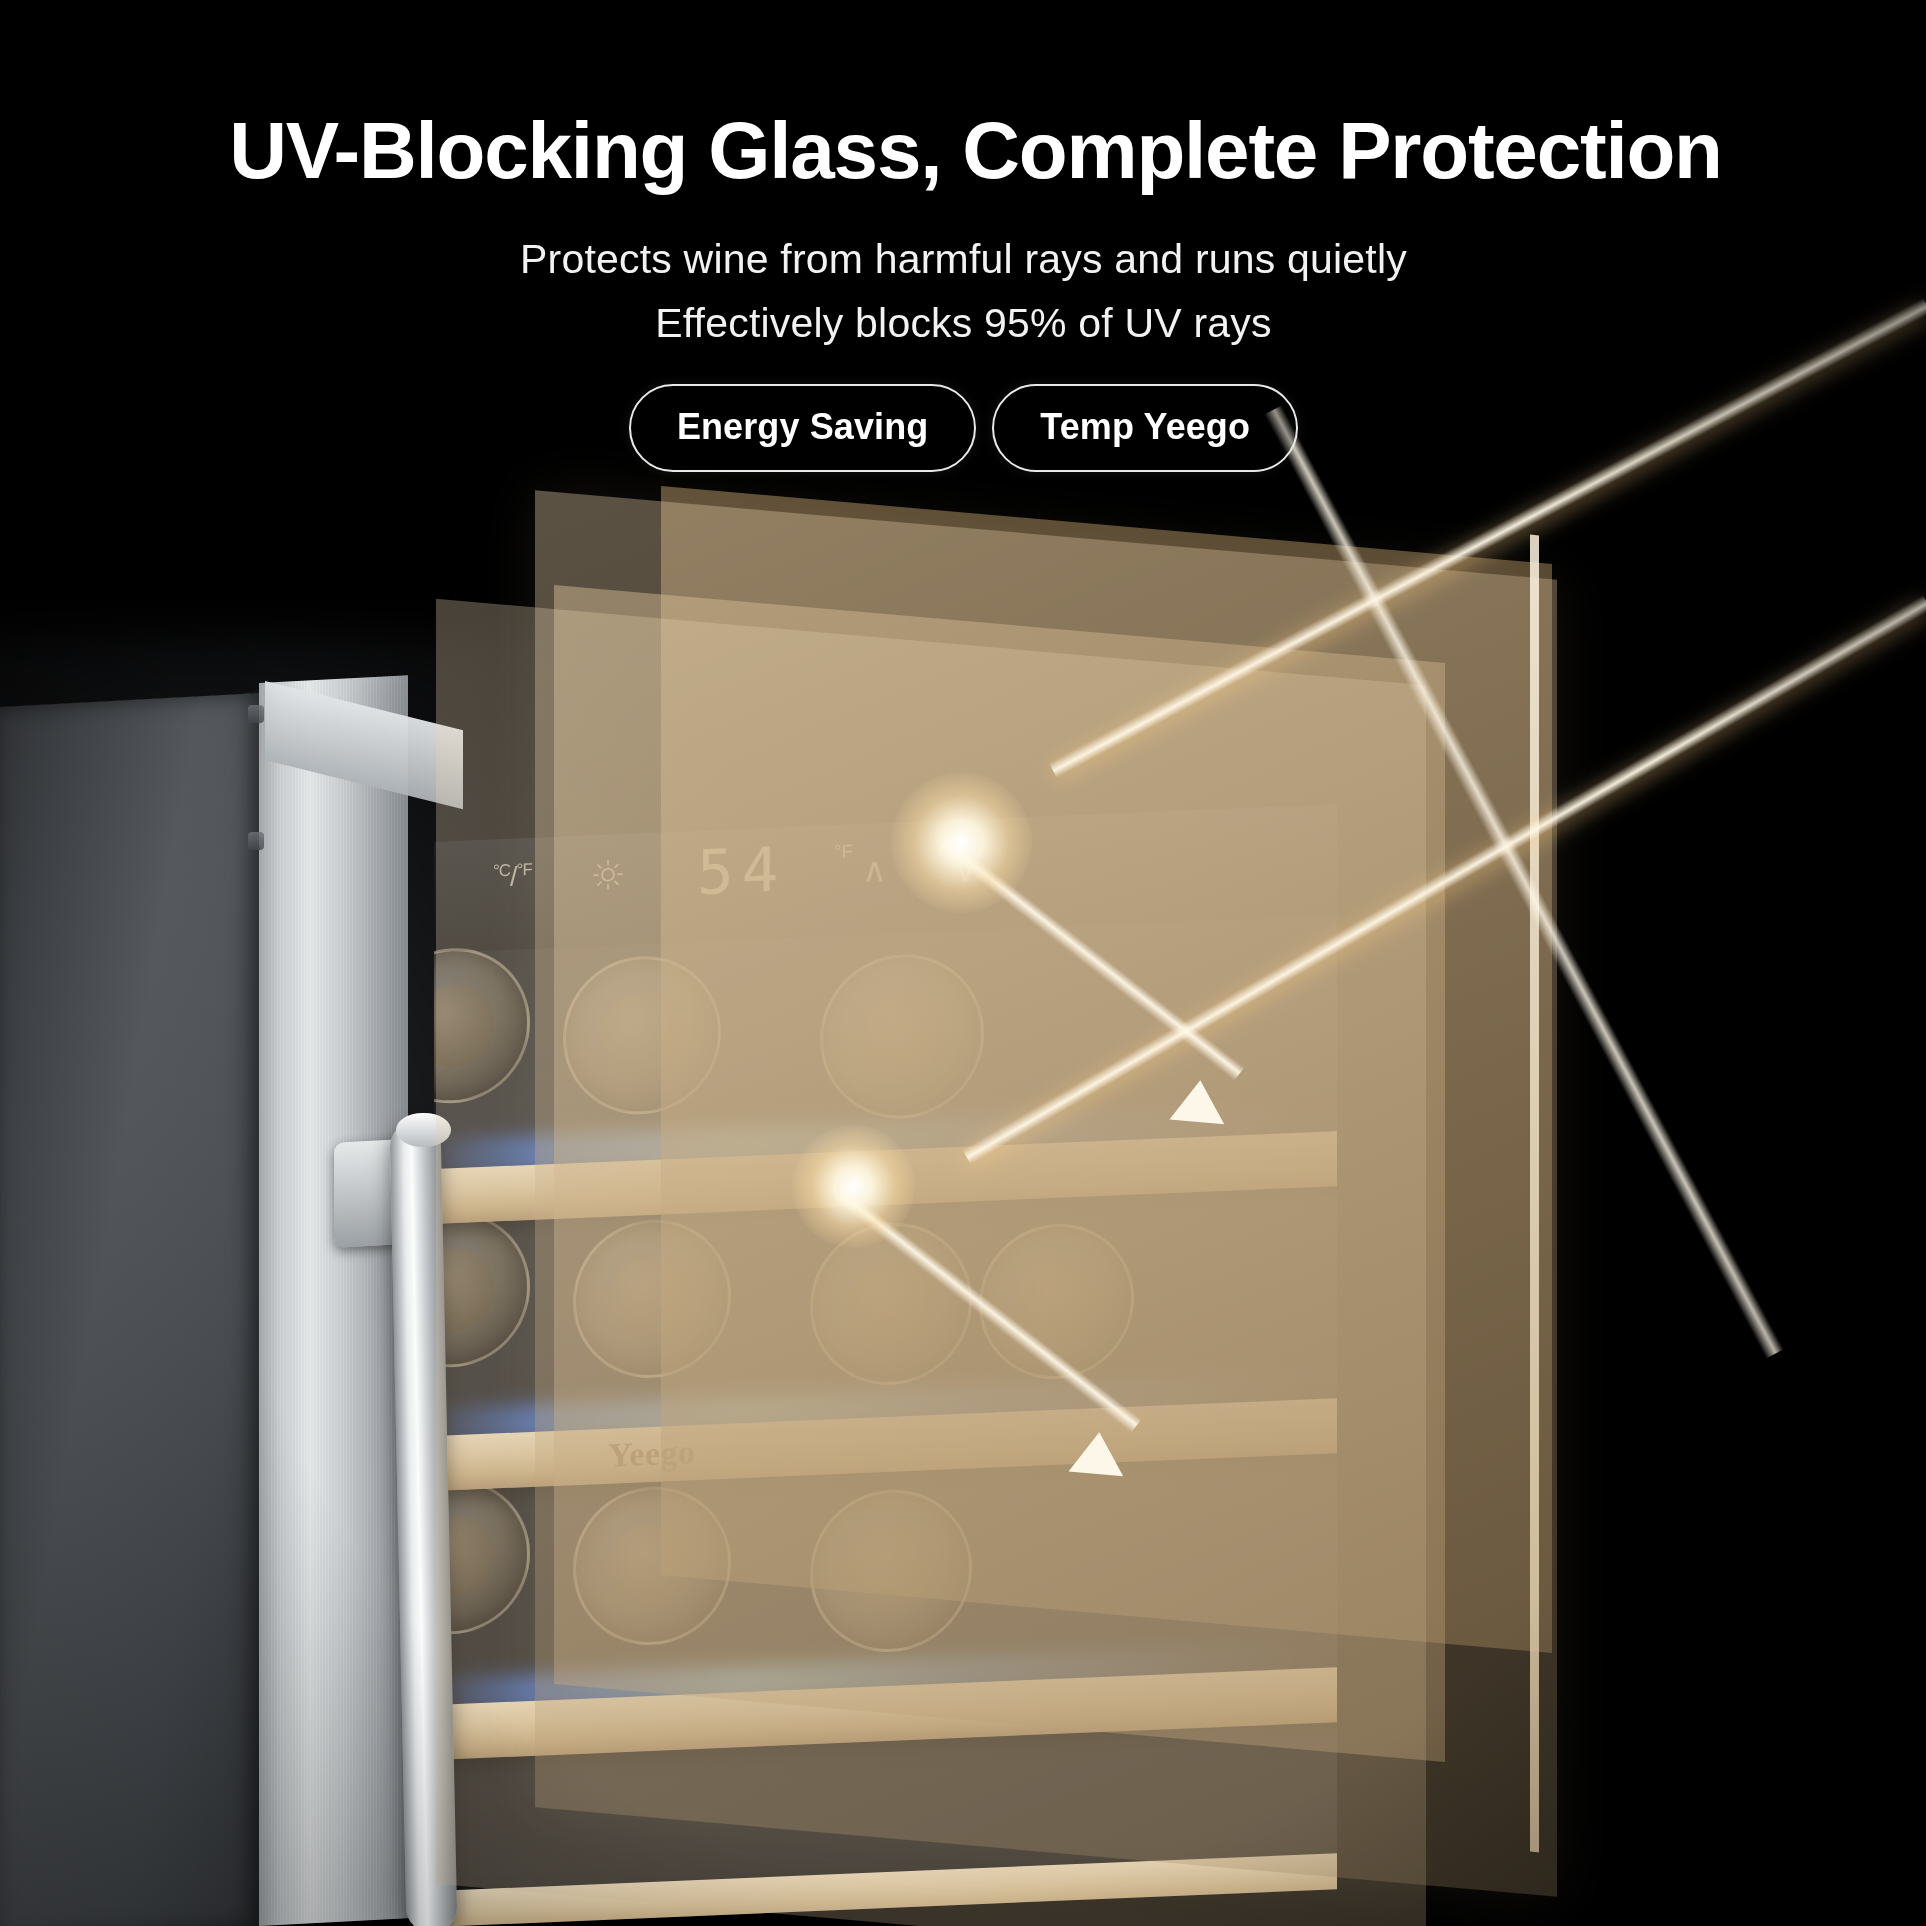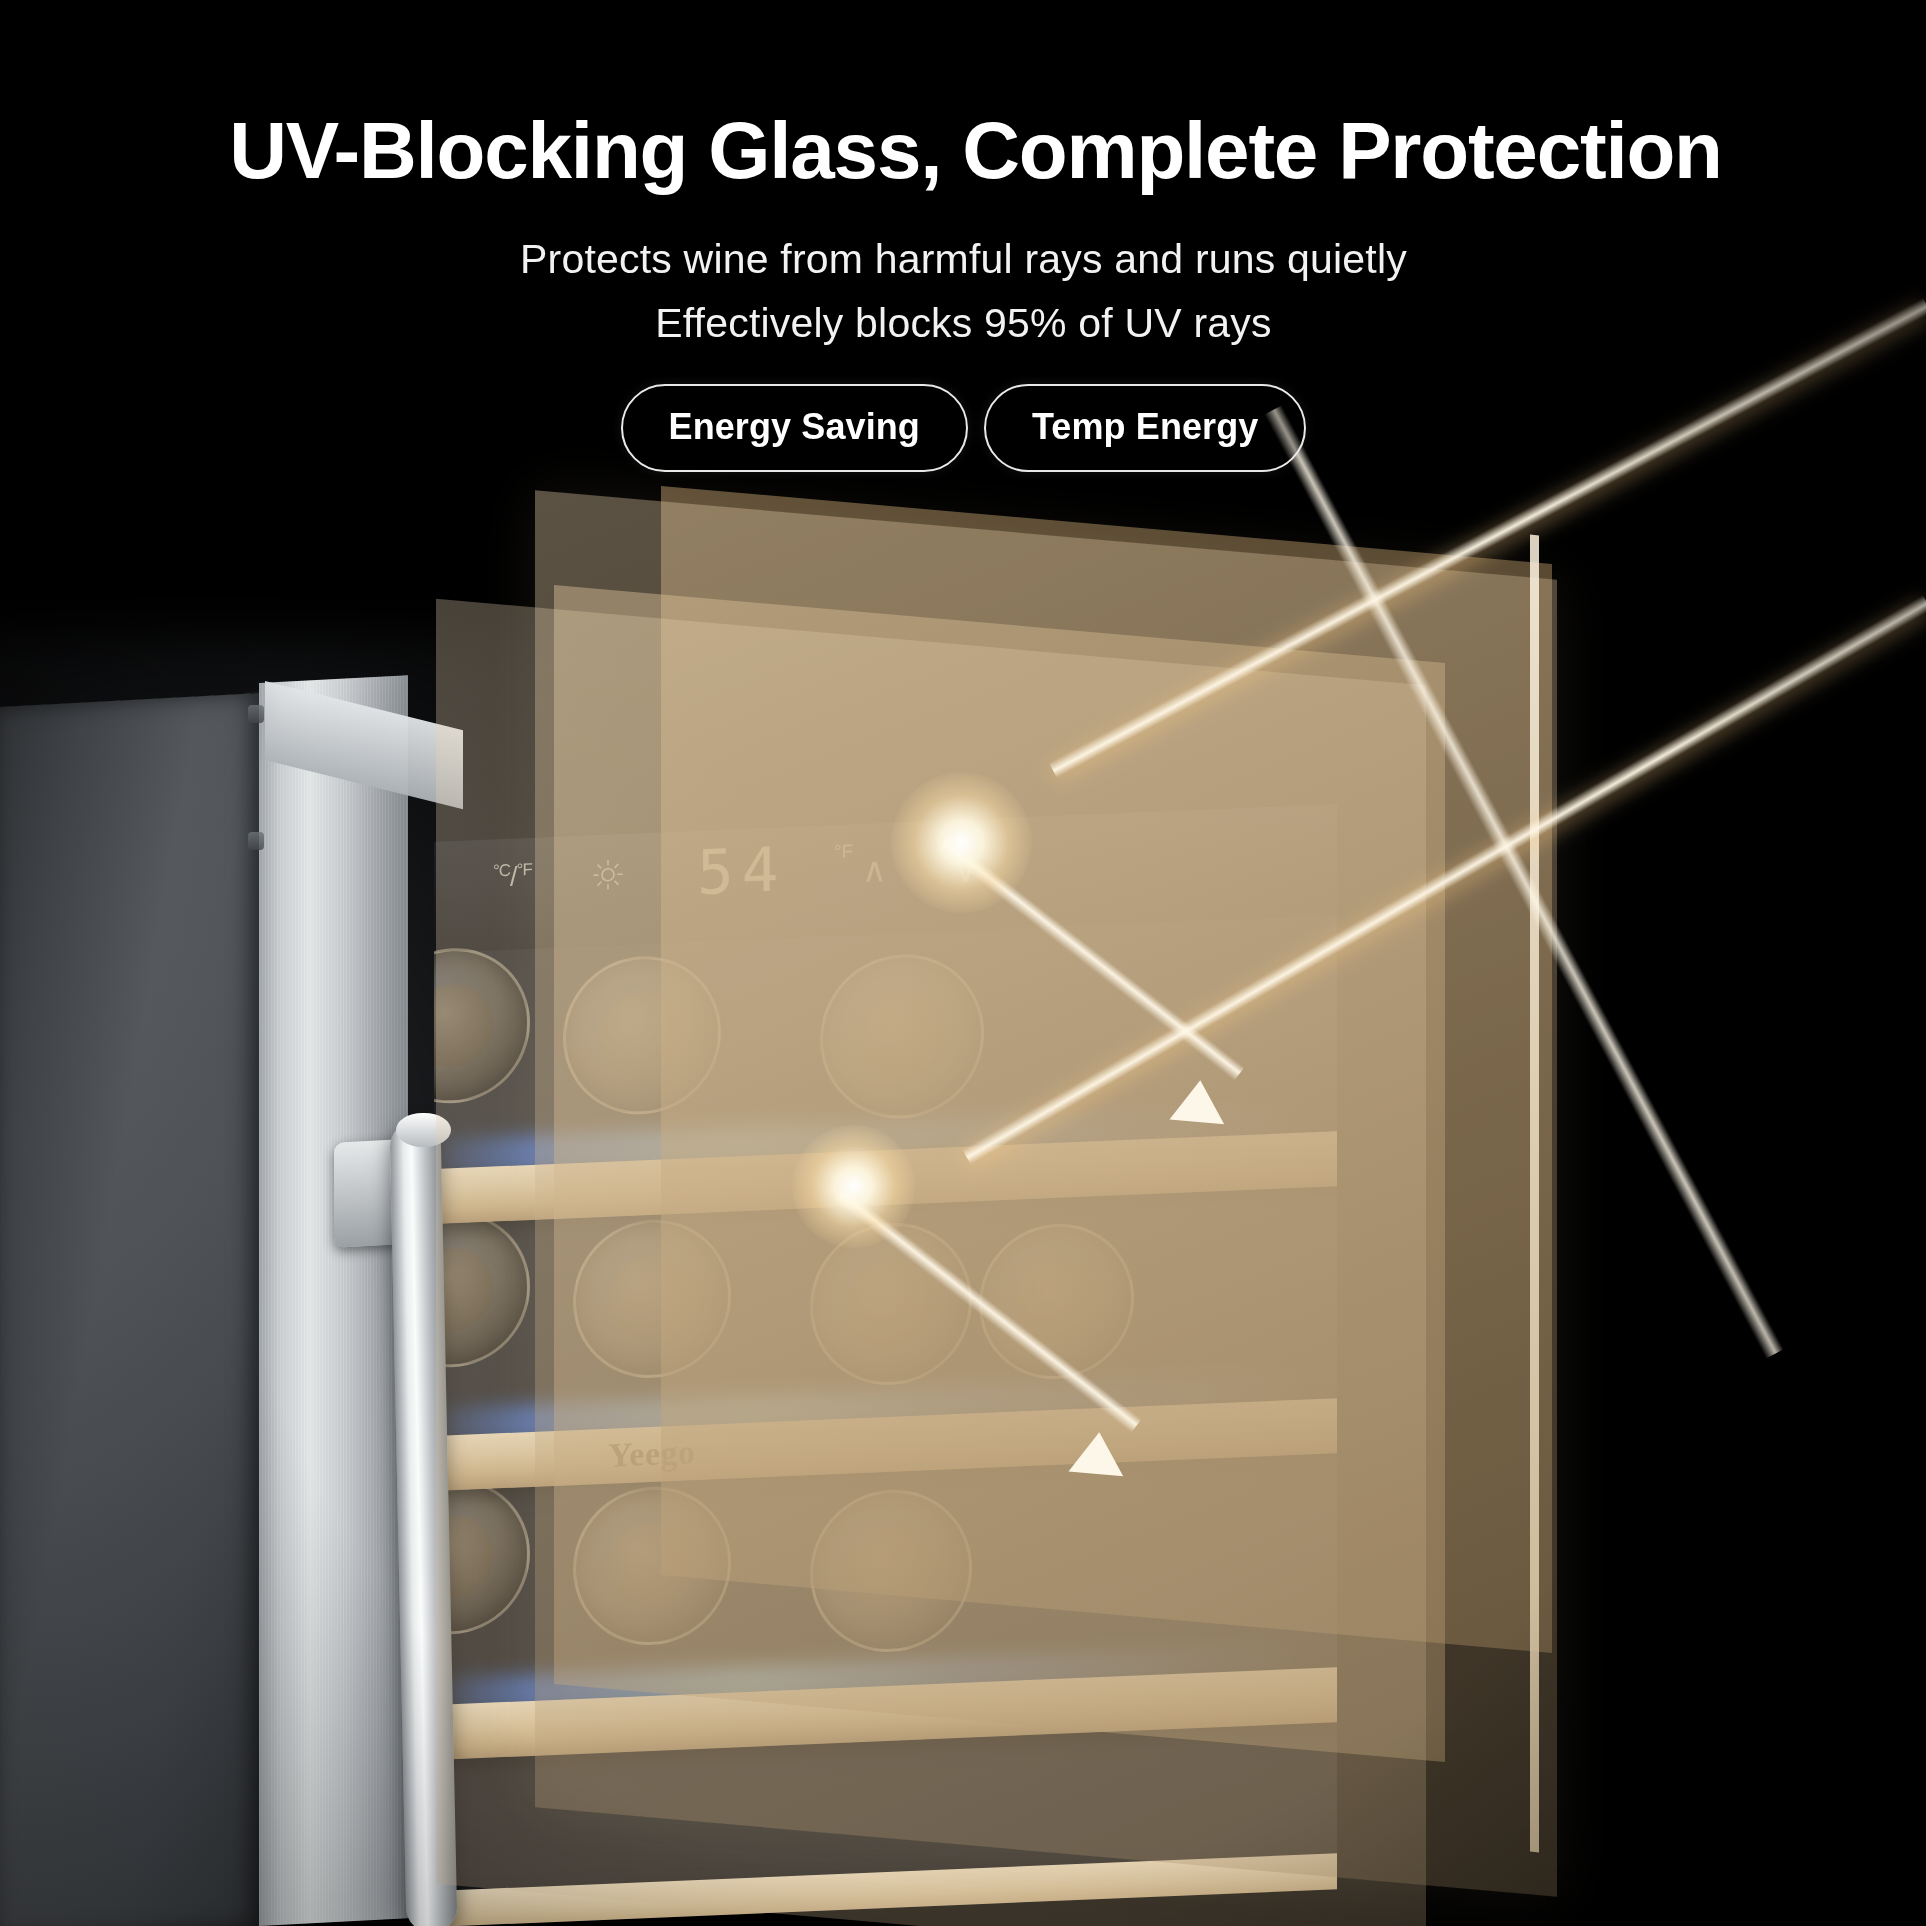--- a/index.html
+++ b/index.html
@@ -307,17 +307,17 @@
 
     <div class="vignette"></div>
   </div>
 
   <div class="headline">UV-Blocking Glass, Complete Protection</div>
   <div class="sub sub1">Protects wine from harmful rays and runs quietly</div>
   <div class="sub sub2">Effectively blocks 95% of UV rays</div>
 
   <div class="pills">
     <div class="pill">Energy Saving</div>
-    <div class="pill">Temp Energy</div>
+    <div class="pill">Temp Yeego</div>
   </div>
 
 </div>
 
 
 </body></html>

